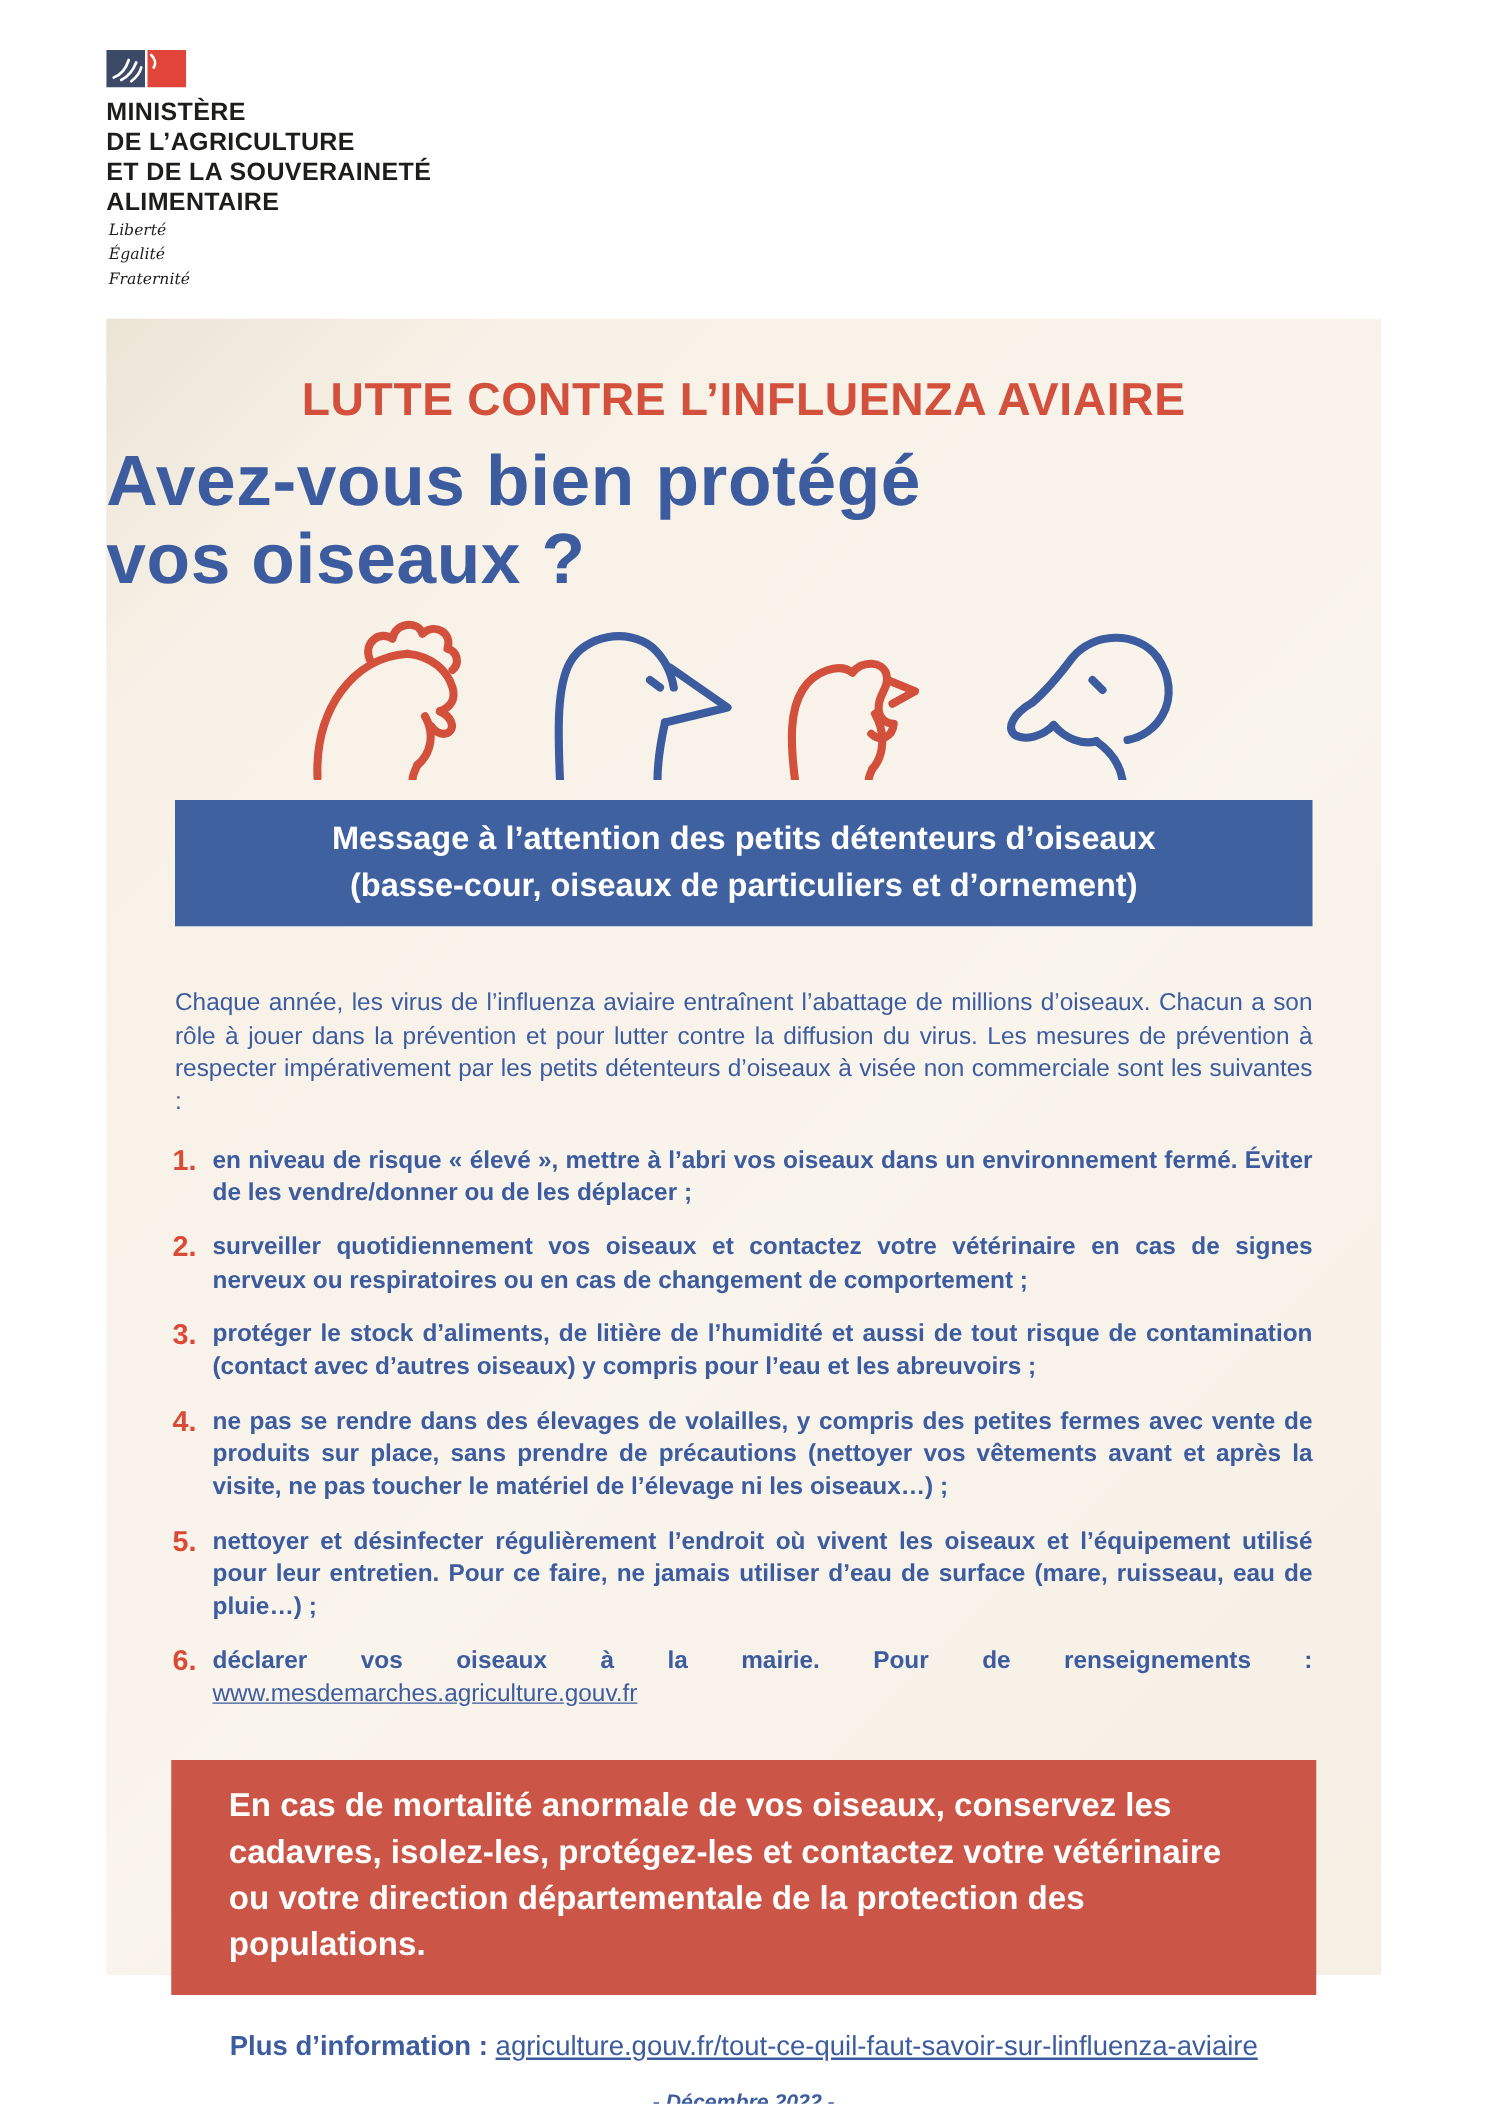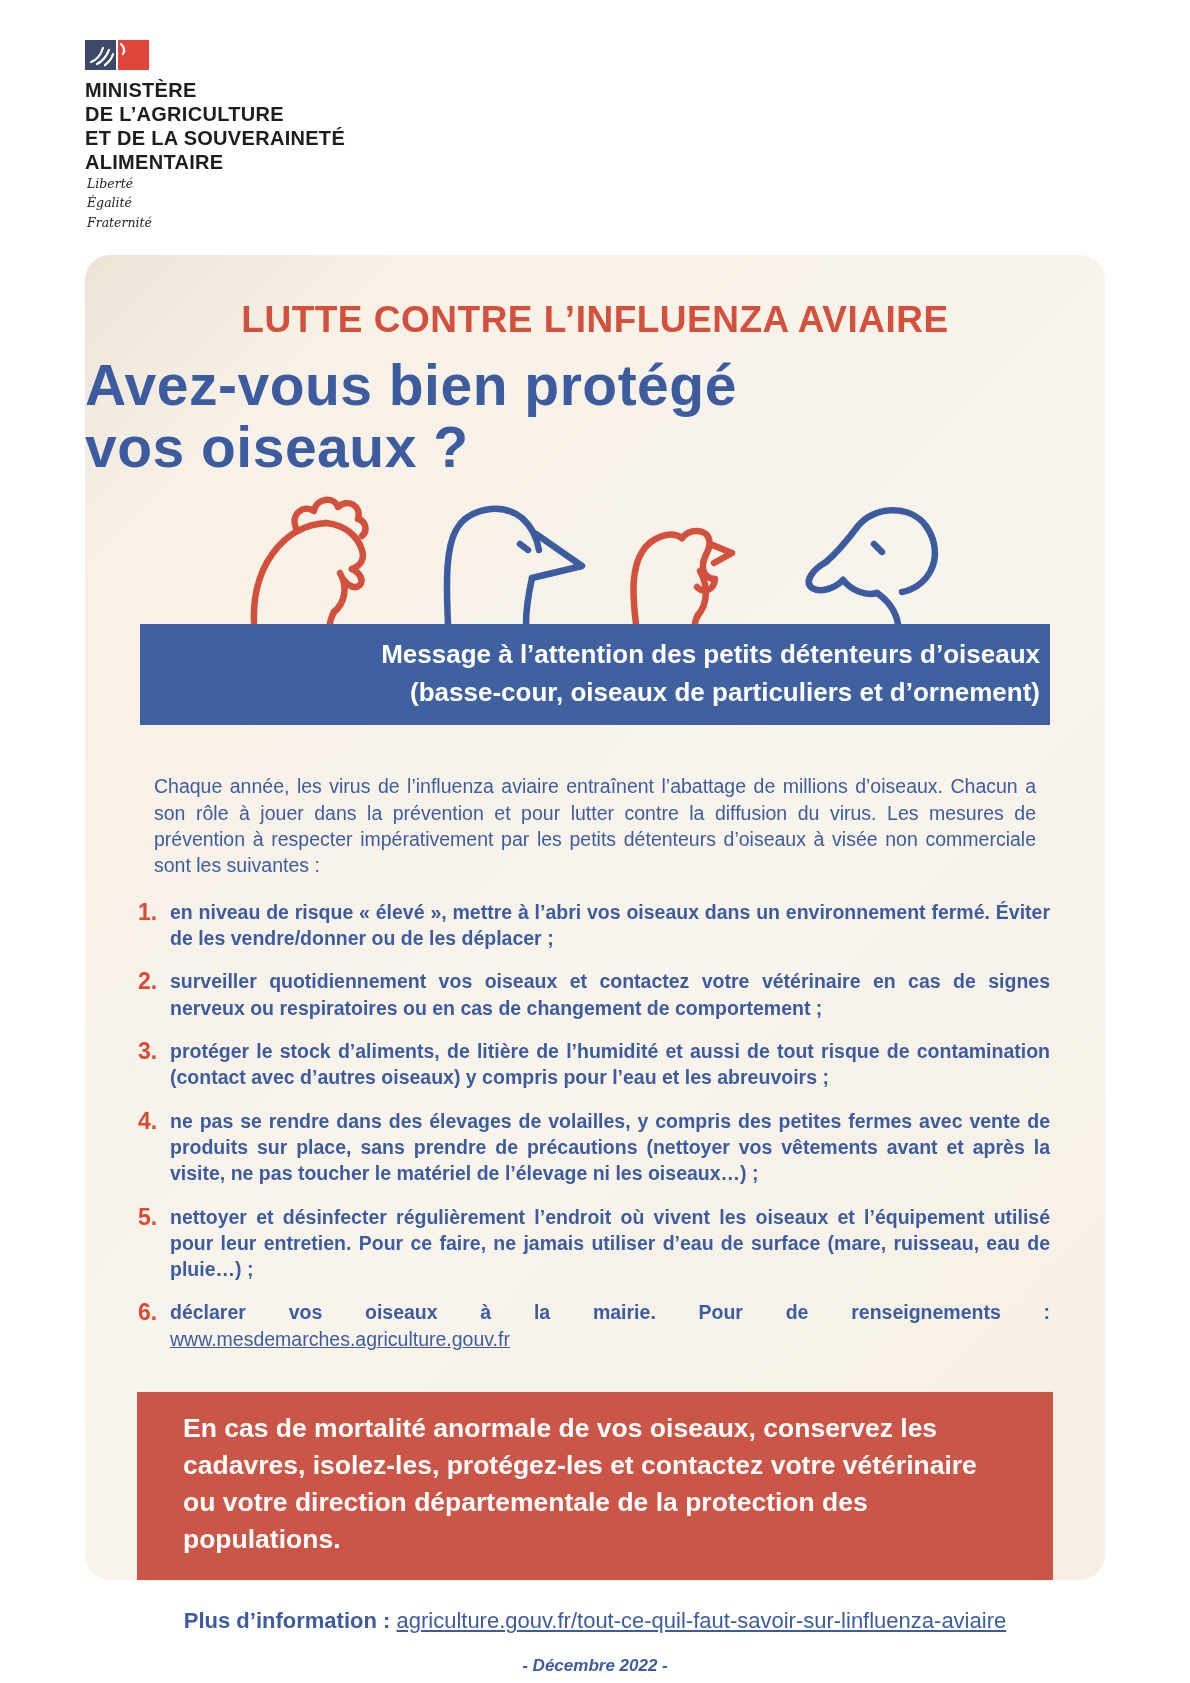--- a/index.html
+++ b/index.html
@@ -11,42 +11,41 @@
   
   .gov-logo{position:absolute;left:85px;top:40px;width:330px;}
   .gov-flag{display:block;margin-bottom:8px;}
   .gov-name{font-weight:bold;color:#1d1d1b;font-size:20px;line-height:1.2;letter-spacing:.3px;}
   .gov-motto{font-family:"DejaVu Serif",serif;font-style:italic;
     font-size:12.5px;color:#1d1d1b;line-height:1.55;padding-left:2px;}
   
   .card{
     position:absolute;left:85px;top:255px;width:1020px;height:1325px;
     background:linear-gradient(135deg,#ece4d5 0%,#f7f1e7 14%,#f9f4ec 55%,#f5efe4 100%);
-    border-radius:25px;
   }
   .kicker{
     margin:44px 30px 0;text-align:center;
     color:#d2503c;font-size:37px;font-weight:600;letter-spacing:.5px;
   }
   .big-title{
     margin-top:14px;
     color:#3c5c9f;font-size:57px;font-weight:bold;line-height:1.08;letter-spacing:.5px;
   }
   .birds{
     margin-top:16px;height:130px;display:flex;justify-content:center;
     align-items:flex-end;gap:34px;overflow:hidden;
   }
   .birds svg{flex:0 0 auto;}
   .banner-blue{
-    margin:0 55px;background:#40619f;color:#ffffff;
-    text-align:right;padding:12px 10px 14px;
+    margin:16px 55px;background:#40619f;color:#ffffff;
+    text-align:center;padding:12px 10px 14px;
   }
   .banner-blue .bl{font-size:26px;font-weight:bold;line-height:1.45;}
   .intro{
-    margin:48px 69px 0;color:#3c5c9f;font-size:19.5px;line-height:1.35;
+    margin:48px 55px 0;color:#3c5c9f;font-size:19.5px;line-height:1.35;
     text-align:justify;hyphens:auto;-webkit-hyphens:auto;
   }
   .advice{margin:20px 55px 0;}
   .advice-item{
     position:relative;padding-left:30px;margin-top:17px;
     color:#3c5c9f;font-size:19.5px;font-weight:bold;line-height:1.35;text-align:justify;
   }
   .advice-item .num{
     position:absolute;left:-2px;top:-2px;color:#da4a35;font-size:23px;font-weight:bold;
   }

